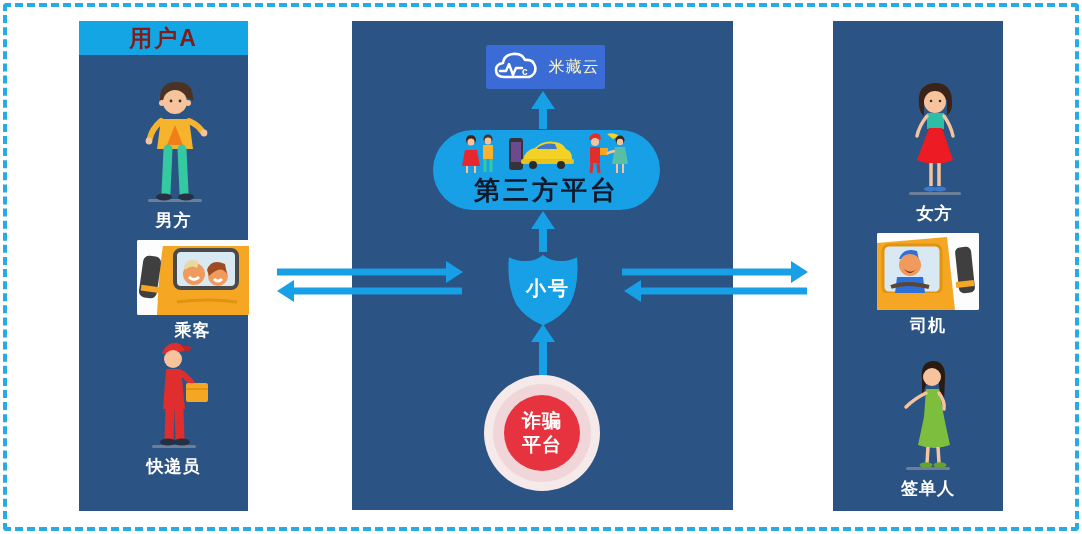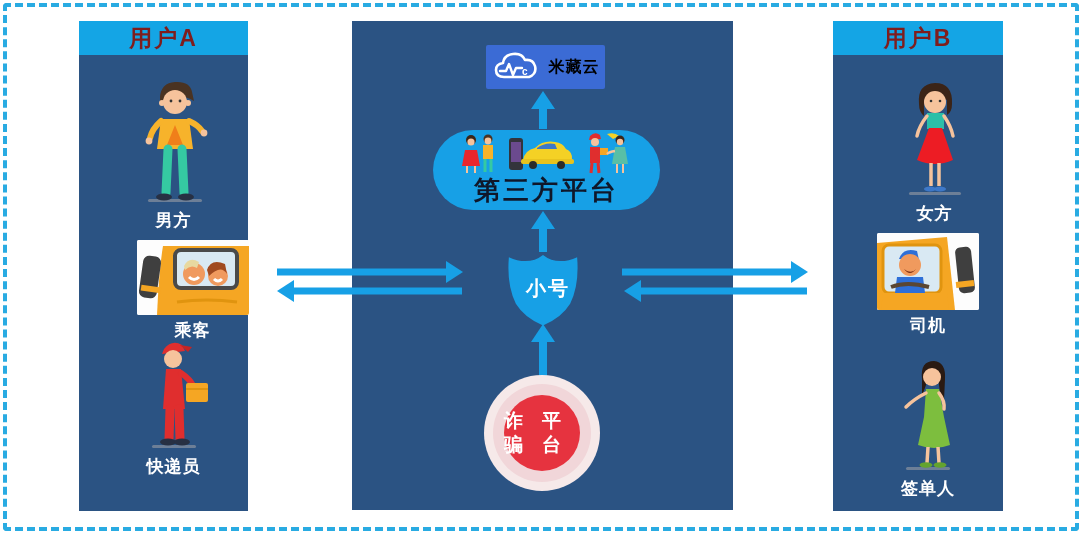--- a/index.html
+++ b/index.html
@@ -13,33 +13,33 @@
   #panel-b{left:833px;width:170px;height:490px;}
   .panel-header{position:absolute;top:0;left:0;right:0;height:34px;background:#14A5E5;
       color:#7f1d1d;font-size:23px;font-weight:bold;display:flex;align-items:center;
       justify-content:center;letter-spacing:2px;}
   .fig{position:absolute;left:0;right:0;display:flex;flex-direction:column;align-items:center;margin-left:20px;}
   .fig-label{color:#fff;font-size:17px;font-weight:bold;margin-top:4px;letter-spacing:1px;}
   .photo{background:#fff;border-radius:2px;overflow:hidden;display:block;}
   
   .logo-box{position:absolute;left:134px;top:24px;width:119px;height:44px;background:#3B6BD5;
       display:flex;align-items:center;justify-content:center;gap:5px;border-radius:2px;}
-  .brand{color:#000000;font-size:16px;font-weight:bold;letter-spacing:1px;}
+  .brand{color:#fef9c3;font-size:16px;font-weight:normal;letter-spacing:1px;}
   .pill{position:absolute;left:81px;top:109px;width:227px;height:80px;background:#17A0E6;
       border-radius:40px;display:flex;flex-direction:column;align-items:center;justify-content:flex-start;}
   .pill-label{color:#0f172a;font-size:26px;font-weight:bold;letter-spacing:3px;line-height:1;margin-top:1px;}
   .shield-wrap{position:absolute;left:152px;top:230px;width:78px;height:76px;}
   .shield-label{position:absolute;left:10px;right:0;top:24px;text-align:center;color:#fff;
       font-size:20px;font-weight:bold;letter-spacing:2px;}
   .fraud{position:absolute;left:132px;top:354px;width:116px;height:116px;border-radius:50%;
       background:#F6E9E9;display:flex;align-items:center;justify-content:center;}
   .fraud-mid{width:98px;height:98px;border-radius:50%;background:#F1D6D9;
       display:flex;align-items:center;justify-content:center;}
   .fraud-inner{width:76px;height:76px;border-radius:50%;background:#E6333F;
-      display:flex;flex-direction:row;align-items:center;justify-content:center;}
+      display:flex;flex-direction:column;align-items:center;justify-content:center;}
   .fraud-inner span{color:#fff;font-size:19px;font-weight:bold;line-height:1.25;letter-spacing:1px;}
   svg{display:block;}
   .overlay{position:absolute;left:0;top:0;pointer-events:none;}
 </style>
 </head>
 <body>
 
 <div class="frame"></div>
 
 <div class="panel" id="panel-a">
@@ -179,21 +179,20 @@
     <div class="fraud-mid">
       <div class="fraud-inner">
         <span>诈骗</span>
         <span>平台</span>
       </div>
     </div>
   </div>
 </div>
 
 <div class="panel" id="panel-b">
-  <div class="panel-header">用户B</div>
 
   <div class="fig" style="top:57px;padding-left:13px;">
     <svg width="92" height="120" viewBox="0 0 92 120">
       <rect x="20" y="114" width="52" height="3" rx="1.5" fill="#8A93A0" opacity="0.7"></rect>
       <path d="M30 26 Q28 6 46 5 Q64 5 63 26 Q63 34 58 37 L58 22 Q47 16 35 22 L35 38 Q30 34 30 26 Z" fill="#3B2417"></path>
       <circle cx="46" cy="24" r="11" fill="#F6C39C"></circle>
       <circle cx="42" cy="23" r="1.3" fill="#333"></circle>
       <circle cx="51" cy="23" r="1.3" fill="#333"></circle>
       <rect x="38" y="35" width="17" height="16" fill="#2BBFA8"></rect>
       <path d="M38 38 Q30 48 28 58" stroke="#F6C39C" stroke-width="3.5" fill="none" stroke-linecap="round"></path>

